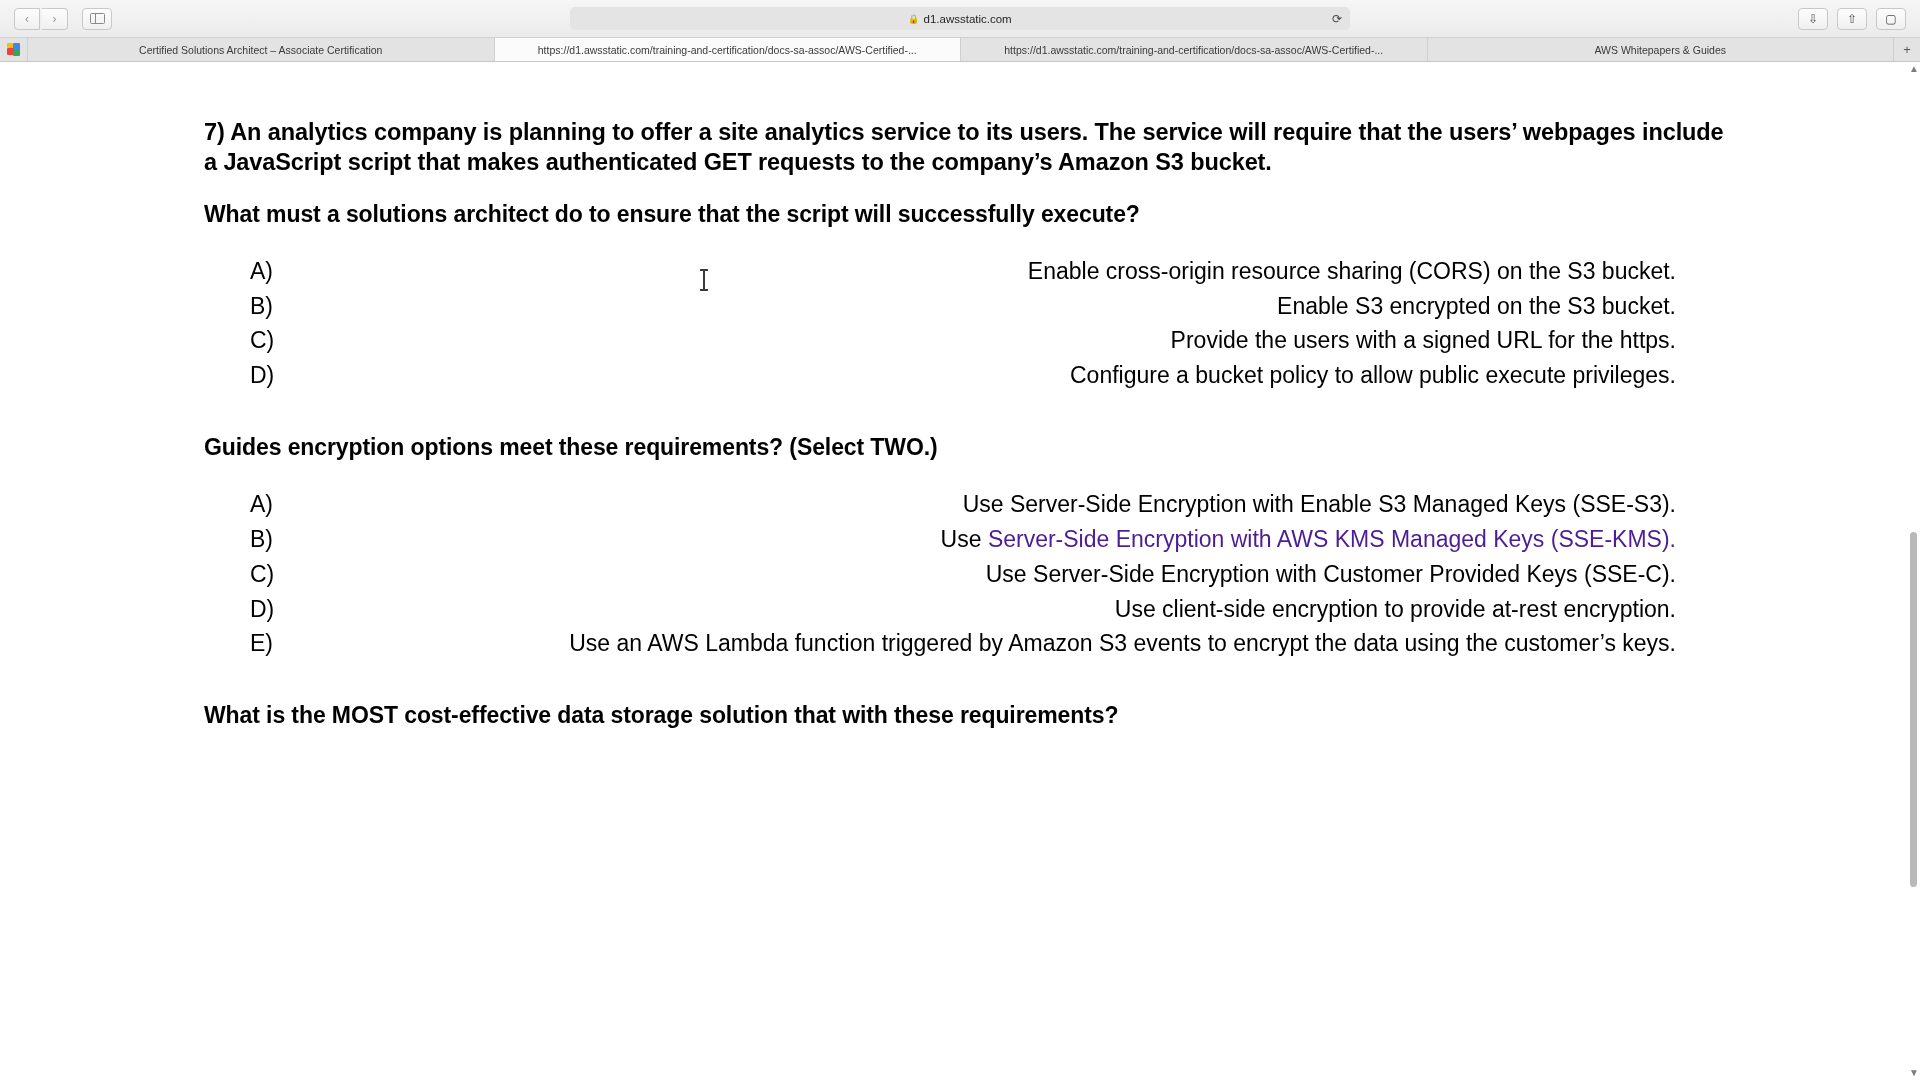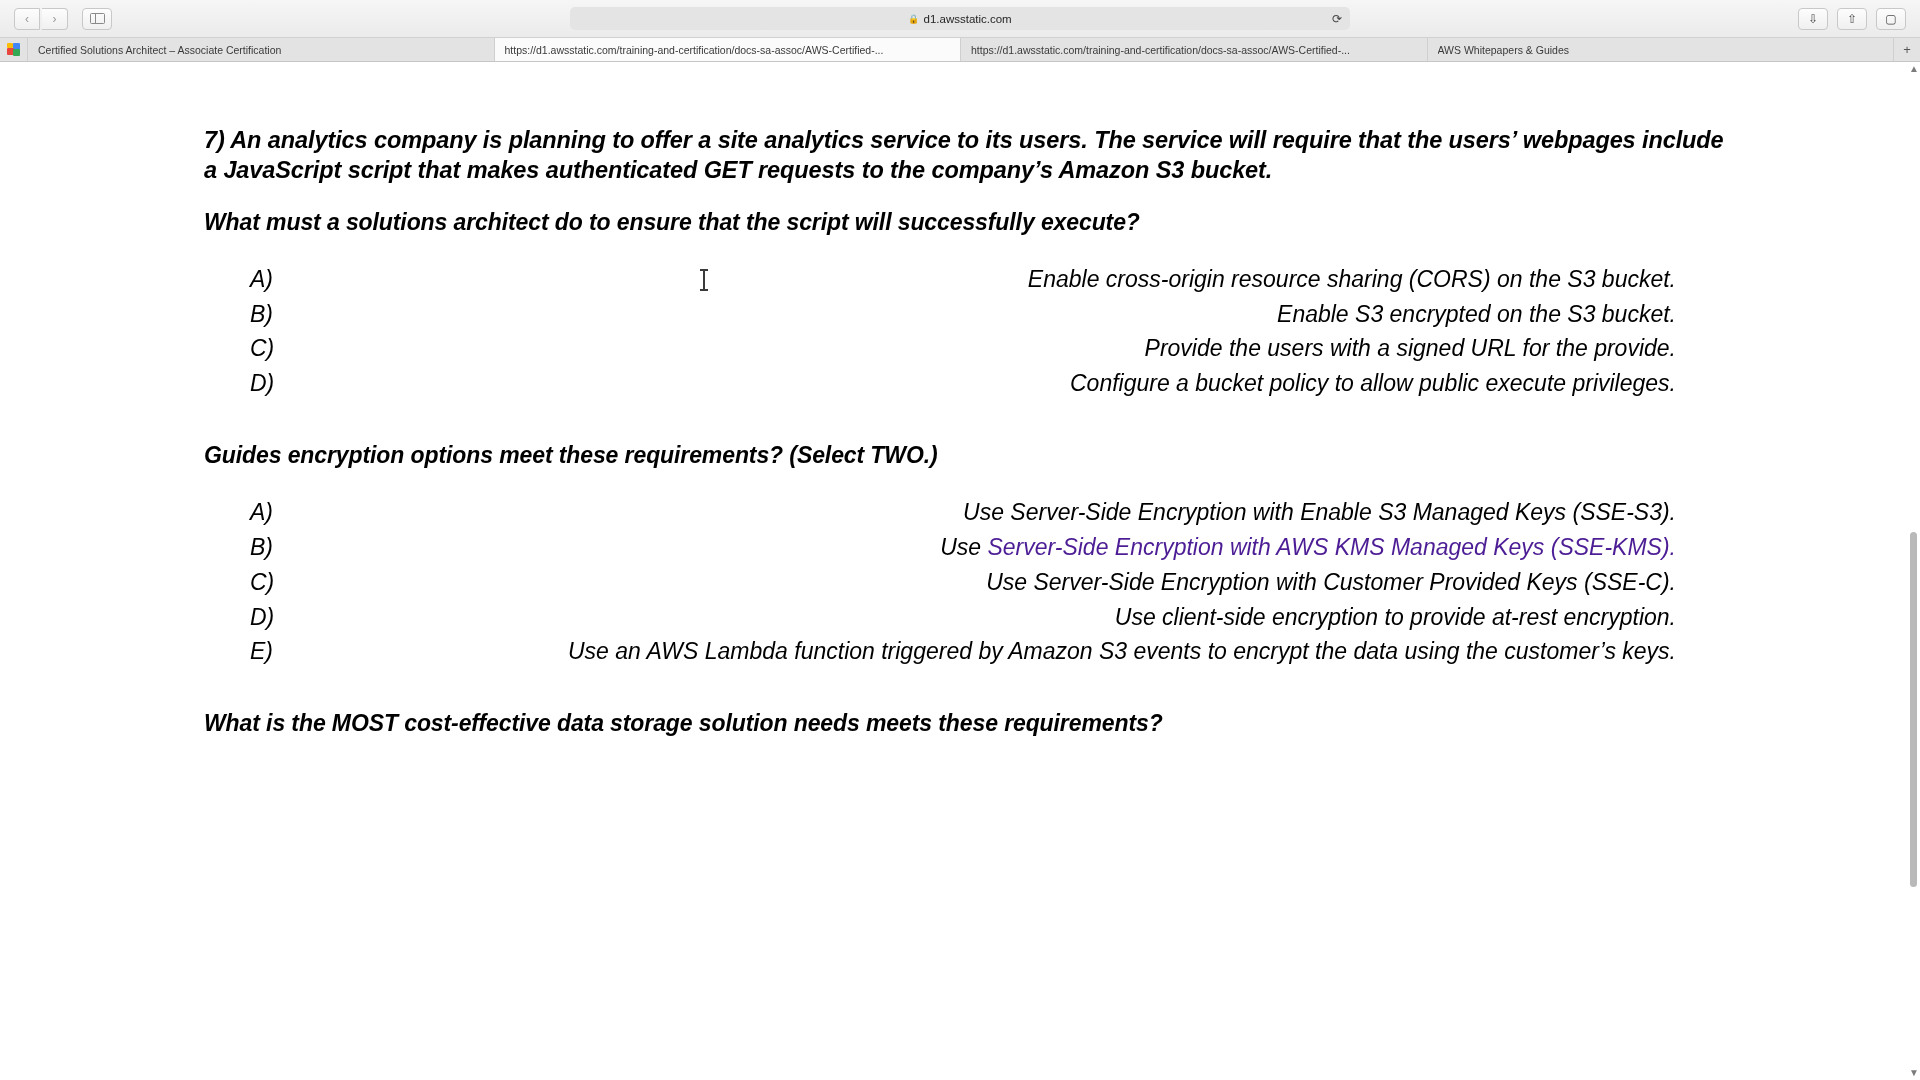--- a/index.html
+++ b/index.html
@@ -136,20 +136,21 @@
   .puzzle .p1 { position:absolute; left:0; top:5px; width:7px; height:7px; background:#e8453c; border-radius:1px;}
   .puzzle .p2 { position:absolute; left:6px; top:0px; width:7px; height:7px; background:#4285f4; border-radius:1px;}
   .puzzle .p3 { position:absolute; left:6px; top:6px; width:7px; height:7px; background:#34a853; border-radius:1px;}
   .puzzle .p4 { position:absolute; left:0px; top:0px; width:6px; height:5px; background:#fbbc05; border-radius:1px;}
 
   .tab {
     flex: 1 1 0;
     min-width: 0;
     display: flex;
     align-items: center;
+    justify-content: center;
     padding: 0 10px;
     border-right: 1px solid #cfcfcf;
     background: #e3e3e3;
     white-space: nowrap;
     overflow: hidden;
     text-overflow: ellipsis;
   }
   .tab.active {
     background: #fbfbfb;
   }
@@ -176,23 +177,22 @@
     overflow: hidden;
   }
   .doc {
     position: absolute;
     inset: 0;
     padding: 48px 0 0 0;
     color: #000;
   }
   .doc-inner {
     width: 1560px;
-    margin: 16px auto;
+    margin: 8px auto;
     padding-left: 24px;
-    font-style: italic;
   }
 
   .q-stem {
     font-size: 23.5px;
     font-weight: bold;
     line-height: 1.27;
     margin: 0 0 22px 0;
     letter-spacing: -0.1px;
     max-width: 1545px;
   }
@@ -343,21 +343,21 @@
           <li class="choice">
             <span class="letter">A)</span>
             <span class="text">Enable cross-origin resource sharing (CORS) on the S3 bucket.</span>
           </li>
           <li class="choice">
             <span class="letter">B)</span>
             <span class="text">Enable S3 encrypted on the S3 bucket.</span>
           </li>
           <li class="choice">
             <span class="letter">C)</span>
-            <span class="text">Provide the users with a signed URL for the provide.</span>
+            <span class="text">Provide the users with a signed URL for the https.</span>
           </li>
           <li class="choice">
             <span class="letter">D)</span>
             <span class="text">Configure a bucket policy to allow public execute privileges.</span>
           </li>
         </ul>
 
         <div class="q-ask">Guides encryption options meet these requirements? (Select TWO.)</div>
         <ul class="choices">
           <li class="choice">
@@ -375,21 +375,21 @@
           <li class="choice">
             <span class="letter">D)</span>
             <span class="text">Use client-side encryption to provide at-rest encryption.</span>
           </li>
           <li class="choice">
             <span class="letter">E)</span>
             <span class="text">Use an AWS Lambda function triggered by Amazon S3 events to encrypt the data using the customer’s keys.</span>
           </li>
         </ul>
 
-        <div class="q-ask">What is the MOST cost-effective data storage solution needs meets these requirements?</div>
+        <div class="q-ask">What is the MOST cost-effective data storage solution that with these requirements?</div>
 
       </div>
     </div>
 
     <div class="caret"></div>
 
     <span class="scroll-arrow up">▲</span>
     <div class="vscroll"></div>
     <span class="scroll-arrow down">▼</span>
   </div>

